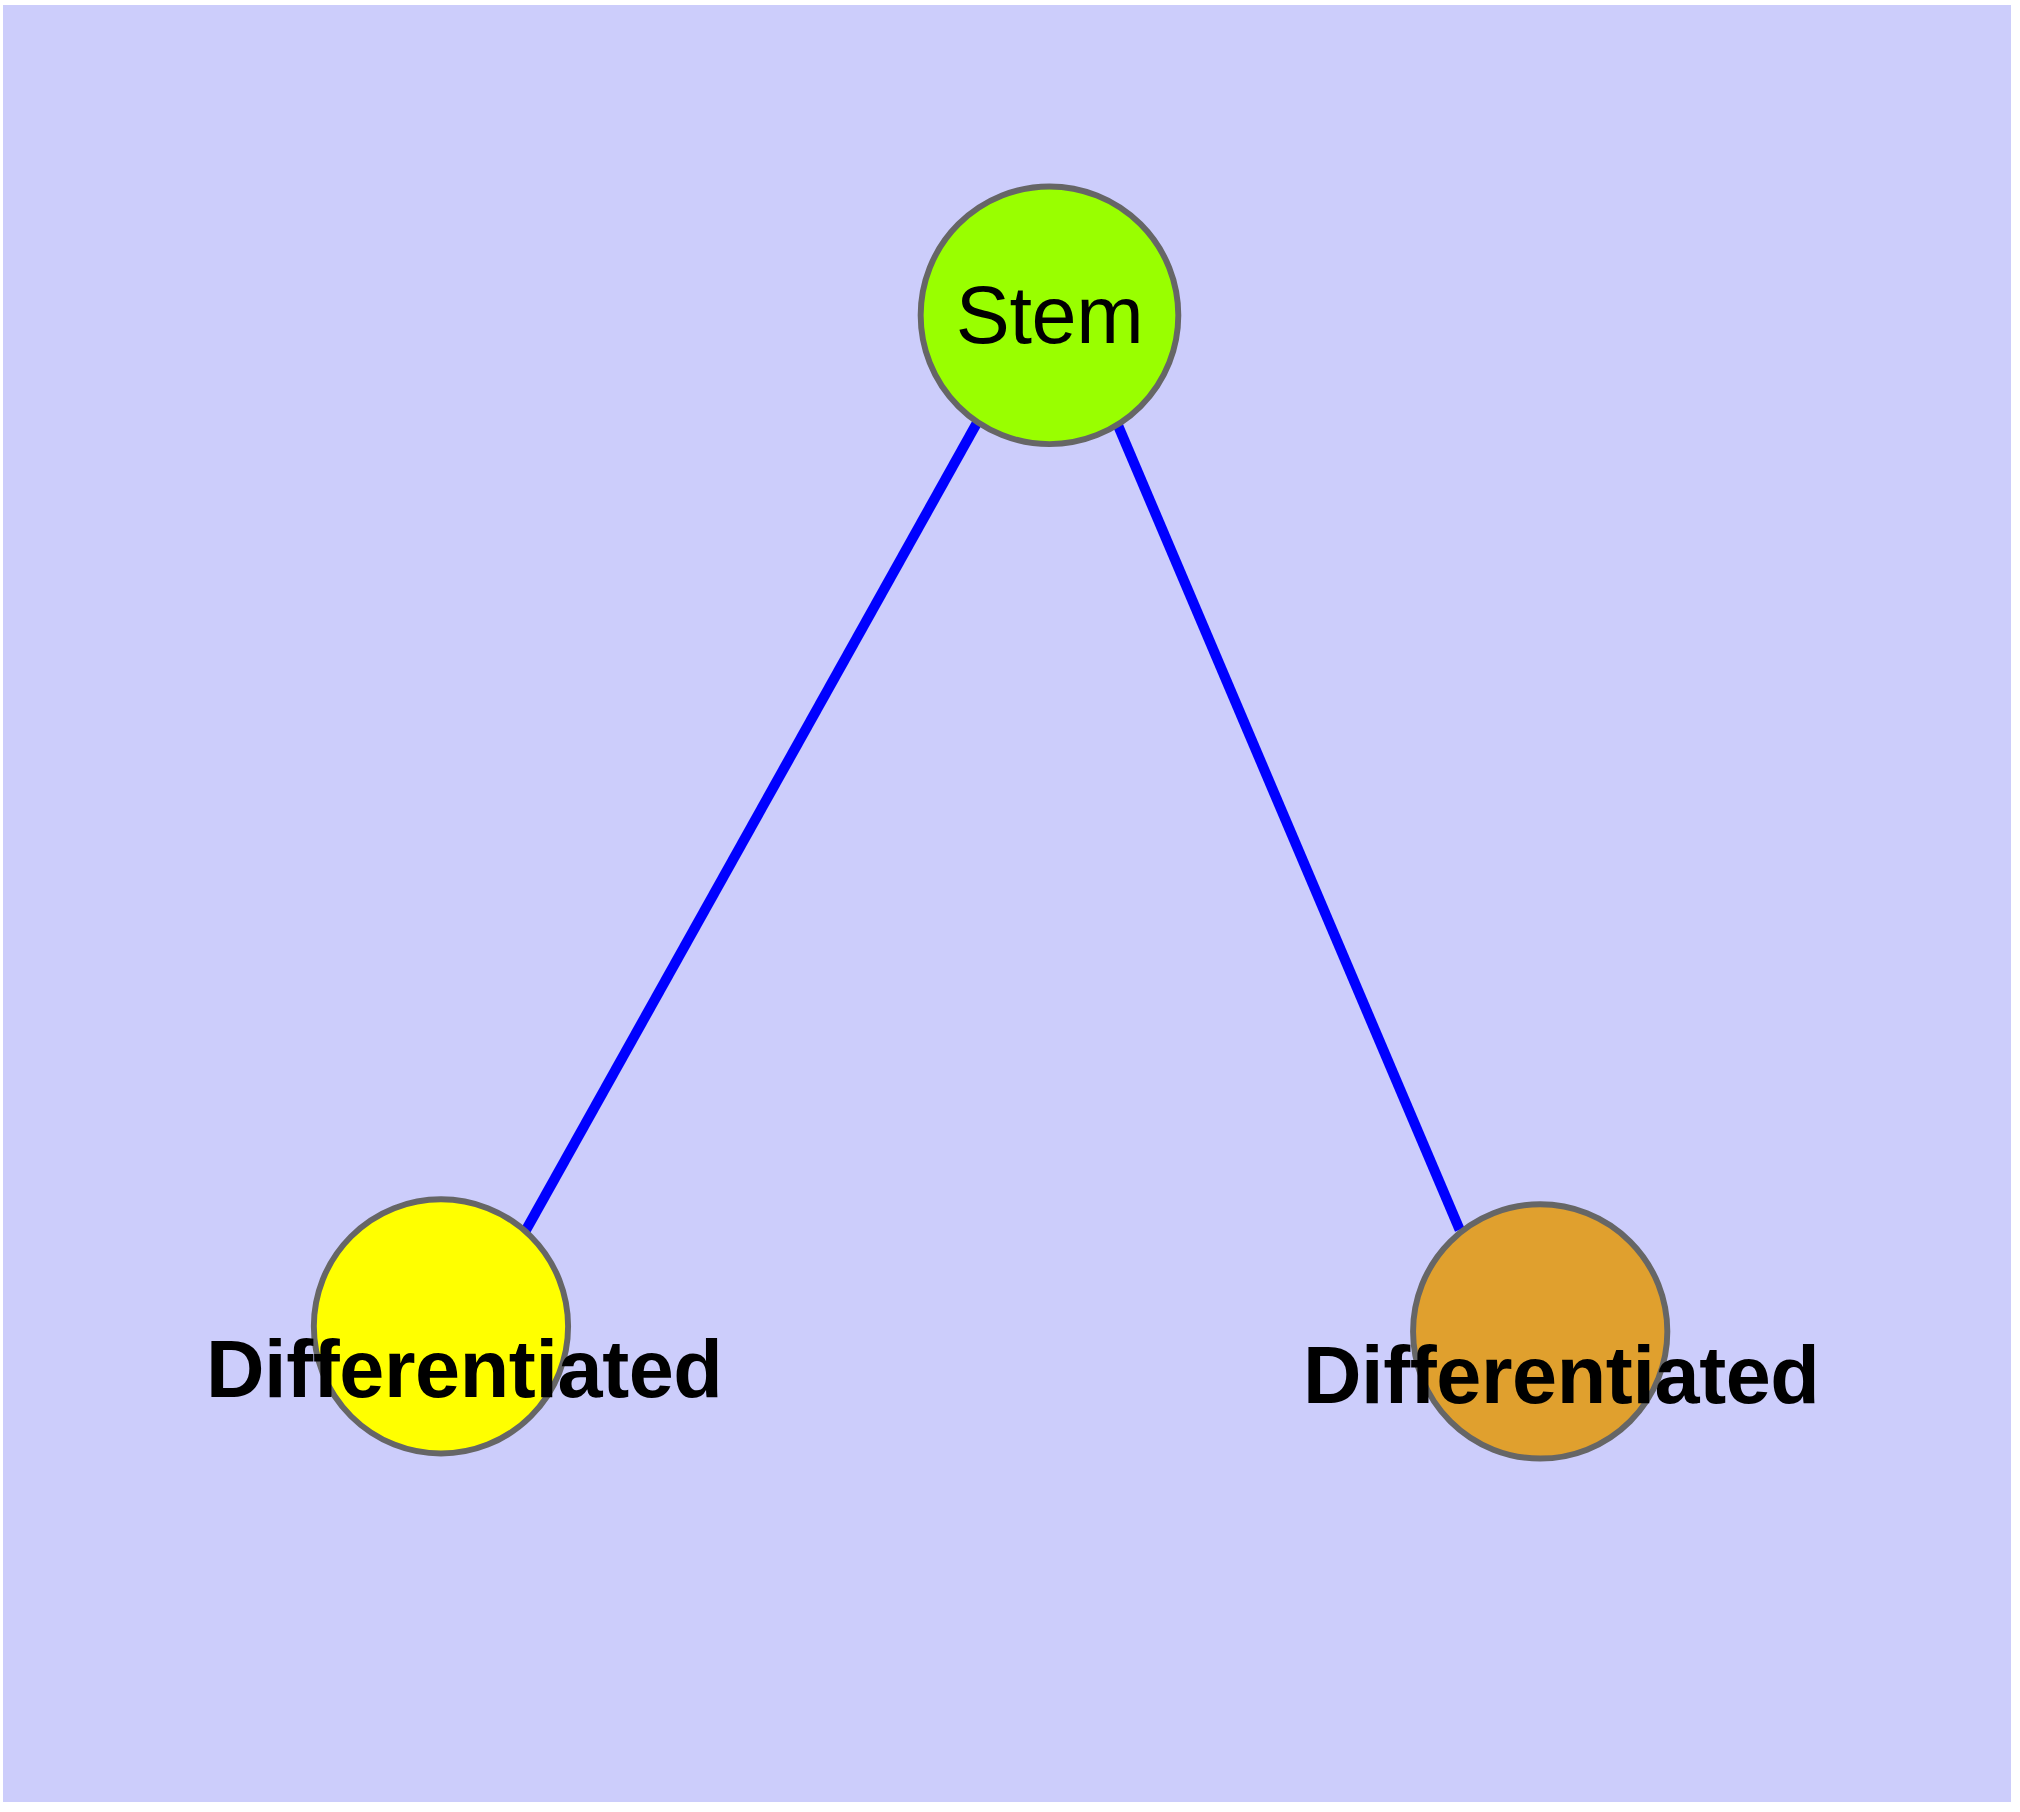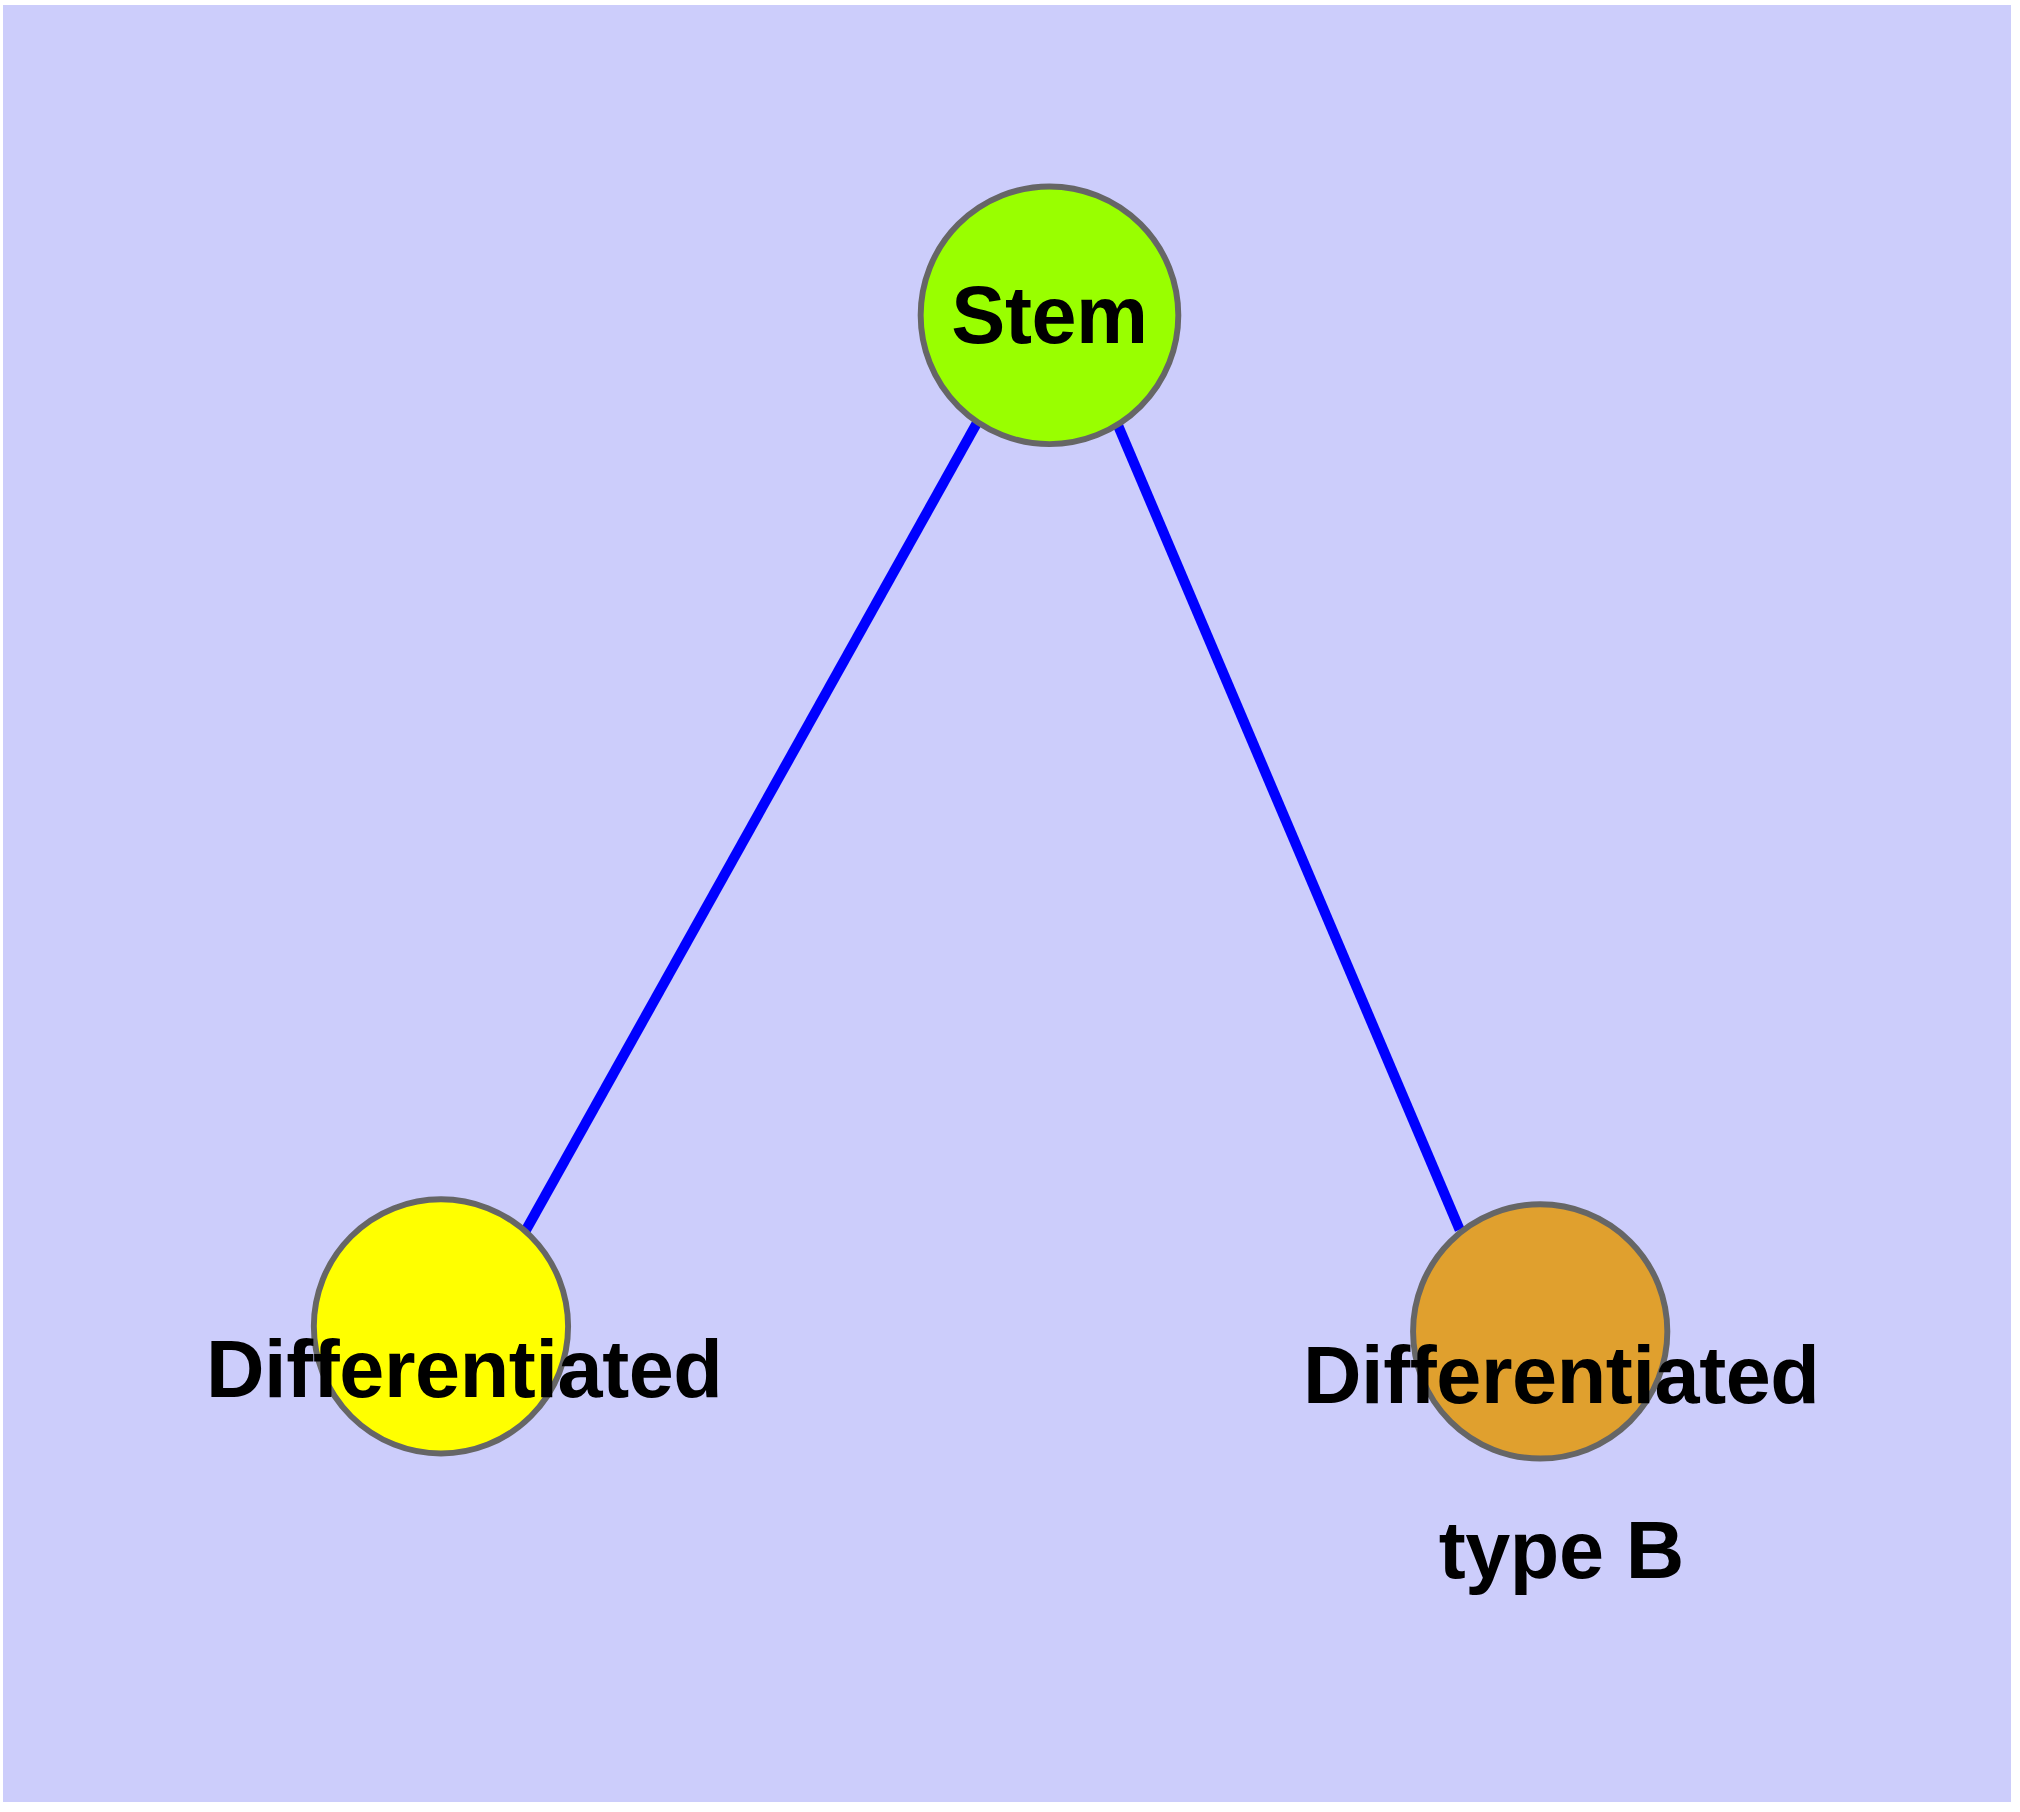--- a/index.html
+++ b/index.html
@@ -66,25 +66,24 @@
       <line class="edge-line" x1="1318" y1="500" x2="1722" y2="1451" stroke="#0000ff" stroke-width="12"></line>
     </g>
 
     <g>
       <circle class="node-circle" cx="1238" cy="372" r="152" fill="#99ff00" stroke="#666666" stroke-width="7"></circle>
       <circle class="node-circle" cx="520" cy="1565" r="150" fill="#ffff00" stroke="#666666" stroke-width="7"></circle>
       <circle class="node-circle" cx="1817" cy="1571" r="150" fill="#e0a02e" stroke="#666666" stroke-width="7"></circle>
     </g>
   </svg>
 
-  <div class="node-label" style="left: 795px; top: 272px; width: 509px; font-size: 81px; color: rgb(0, 0, 0); font-weight: bold;">Stem</div>
+  <div class="node-label" style="left: 795px; top: 272px; width: 509px; font-size: 81px; color: rgb(0, 0, 0); font-weight: normal;">Stem</div>
 
   <div class="node-label" style="left: 81px; top: 1239px; width: 678px; font-size: 81px; color: rgb(0, 0, 0); font-weight: bold;">
     <span>Differentiated</span><br>
   </div>
 
   <div class="node-label" style="left: 1178px; top: 1245px; width: 678px; font-size: 81px; color: rgb(0, 0, 0); font-weight: bold;">
     <span>Differentiated</span><br>
-    <span>type B</span>
   </div>
 
 </div>
 
 
 </body></html>

